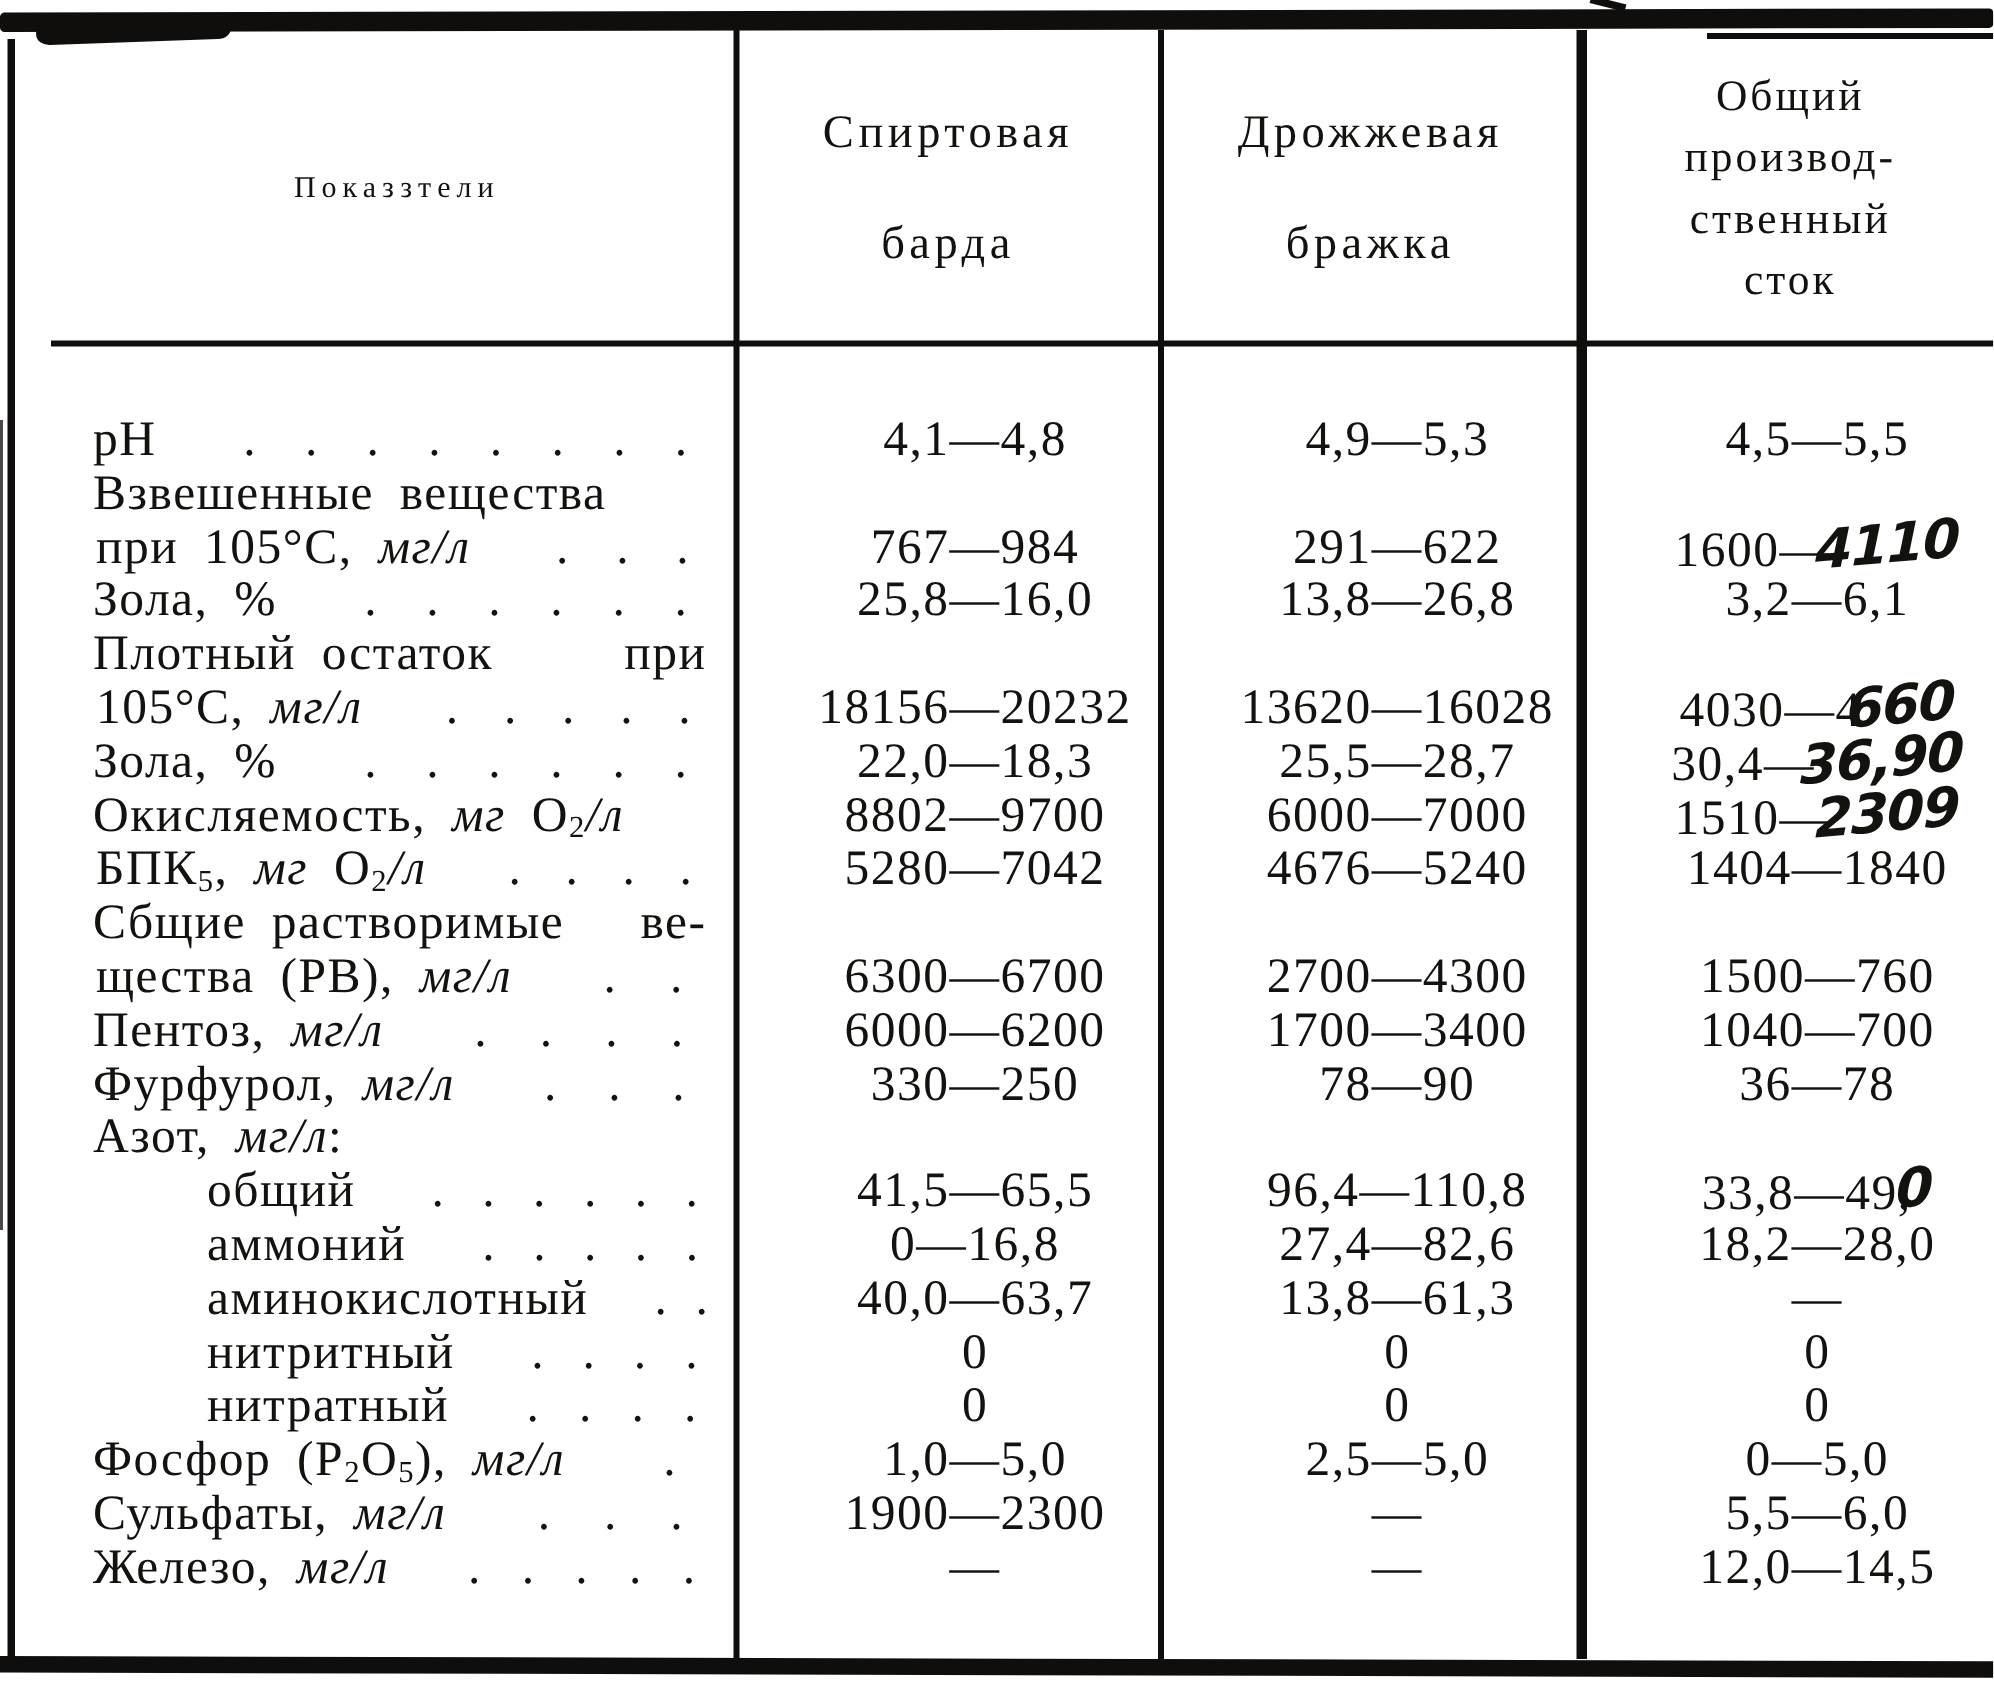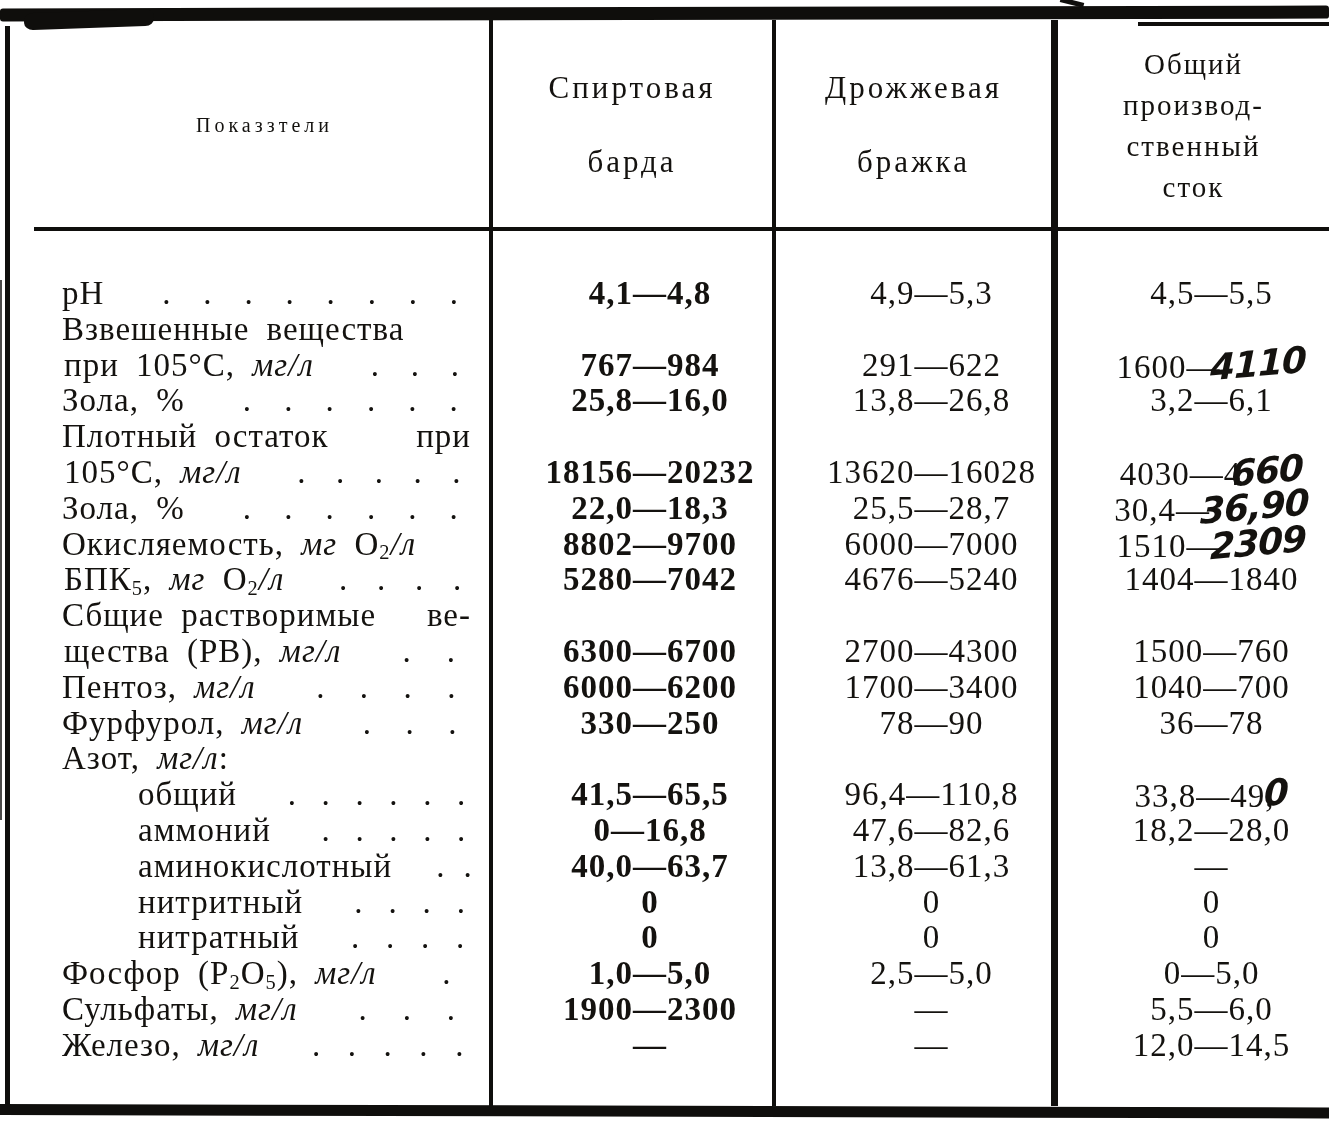--- a/index.html
+++ b/index.html
@@ -43,21 +43,21 @@
   .ind0{padding-left:44px;}
   .ind1{padding-left:46px;}
   .ind2{padding-left:120px;}
   .labeltext{white-space:pre;}
   .it{font-style:italic;}
   .sub{font-size:0.62em;position:relative;top:0.24em;}
   .leader{flex:1;display:flex;justify-content:space-evenly;align-items:baseline;padding:0 16px 0 26px;}
   .spacer{flex:1;}
   .tailtxt{margin-right:36px;text-align:center;}
   .val{position:absolute;top:0;text-align:center;letter-spacing:1px;}
-  .c0{left:493px;width:278px;font-weight:bold;}
+  .c0{left:493px;width:278px;}
   .c1{left:776px;width:275px;}
   .c2{left:1058px;width:271px;}
   .hw{
     display:inline-block;
     font-family:"DejaVu Sans","Liberation Sans",sans-serif;
     font-weight:bold;font-style:italic;
     font-size:36px;letter-spacing:-1px;
     transform:rotate(-5deg) skewX(-6deg);
     margin-left:-10px;position:relative;top:-2px;
   }
@@ -284,21 +284,21 @@
           <span class="labeltext"><span>аммоний</span></span>
           <span class="leader">
             <span>.</span>
             <span>.</span>
             <span>.</span>
             <span>.</span>
             <span>.</span>
           </span>
         </div>
         <div class="val c0">0—16,8</div>
-        <div class="val c1">47,6—82,6</div>
+        <div class="val c1">27,4—82,6</div>
         <div class="val c2">18,2—28,0</div>
       </div>
       <div class="row">
         <div class="label ind2">
           <span class="labeltext"><span>аминокислотный</span></span>
           <span class="leader">
             <span>.</span>
             <span>.</span>
           </span>
         </div>

